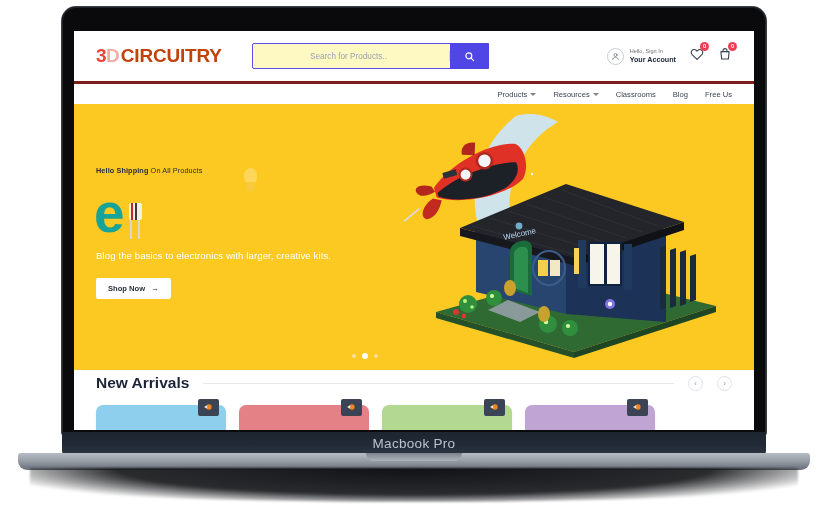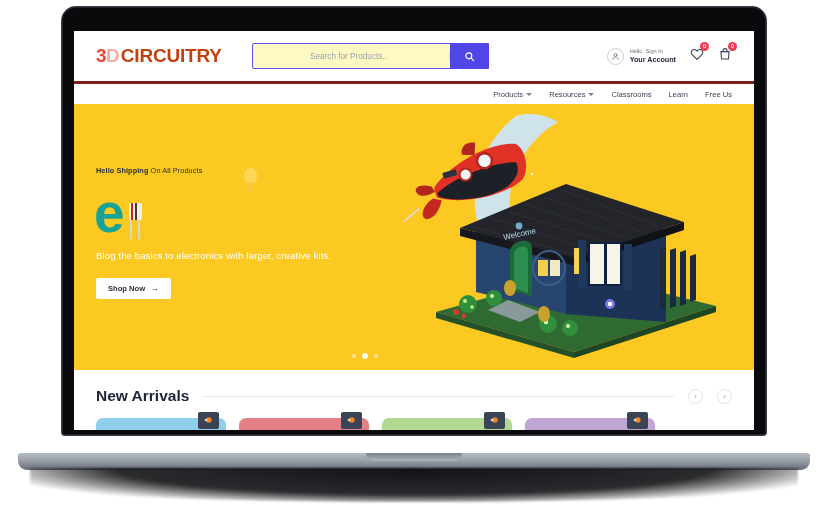--- a/index.html
+++ b/index.html
@@ -227,21 +227,21 @@
   
   #hero-dots {
     position:absolute; left:278px; bottom:11px;
     display:flex; align-items:center; gap:6px;
   }
   .dot { width:4px;height:4px;border-radius:50%; background:#fae0a0; cursor:pointer; }
   .dot.active { width:6px;height:6px; background:#ffffff; }
 
   
   #new-arrivals {
-    padding:17px 22px 0 22px; background:#fff;
+    padding:4px 22px 0 22px; background:#fff;
   }
   #na-head { display:flex; align-items:center; gap:14px; }
   #na-title { font-size:15.5px; font-weight:bold; color:#1b2437; white-space:nowrap; }
   #na-rule { flex:1; height:1px; background:#e6e8ec; }
   .na-arrow {
     width:15px;height:15px;border-radius:50%;
     border:1px solid #dfe2e8; color:#9aa0ab; font-size:8px;
     display:flex;align-items:center;justify-content:center; cursor:pointer;
   }
 
@@ -327,21 +327,21 @@
             <span class="chev"></span>
           </div>
           <div class="nav-item">
             <span>Resources</span>
             <span class="chev"></span>
           </div>
           <div class="nav-item">
             <span>Classrooms</span>
           </div>
           <div class="nav-item">
-            <span>Learn</span>
+            <span>Blog</span>
           </div>
           <div class="nav-item">
             <span>Free Us</span>
           </div>
         </div>
 
         <div id="hero">
 
           <div id="hero-art">
             <svg width="350" height="270" viewBox="0 0 350 270">
@@ -517,19 +517,22 @@
                 </svg>
               </span>
             </div>
           </div>
         </div>
 
       </div>
     </div>
   </div>
 
+  <div id="laptop-bottom-bezel">
+    <span class="label">Macbook Pro</span>
+  </div>
 
   <div id="laptop-base">
     <div id="laptop-base-notch"></div>
   </div>
   <div id="laptop-foot-shadow"></div>
 
 </div>
 
 </body></html>

